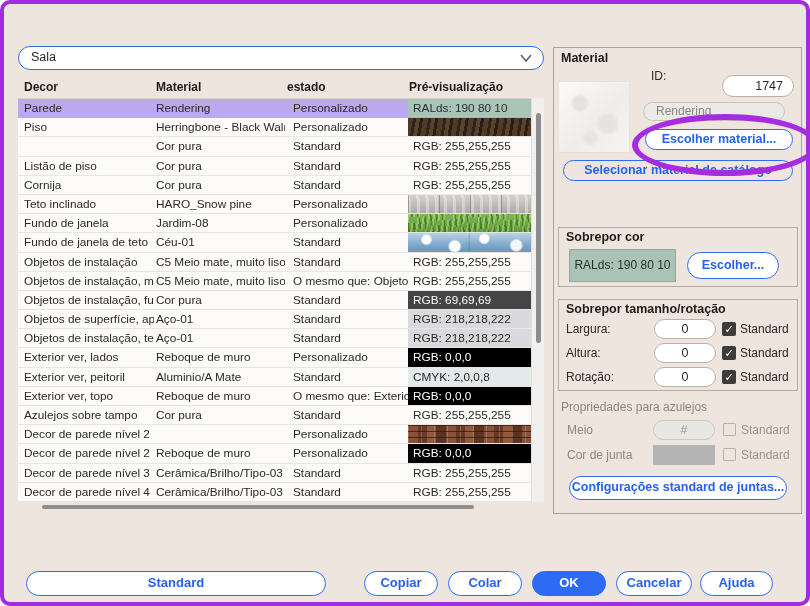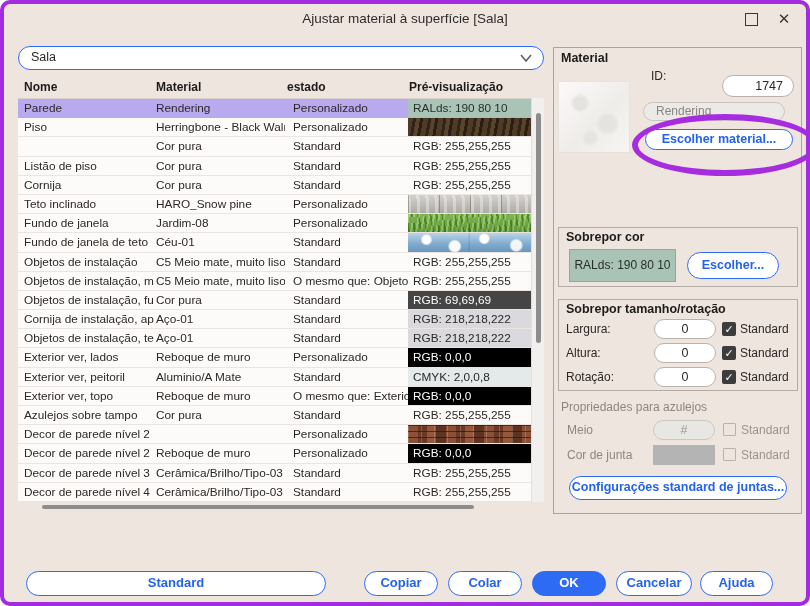--- a/index.html
+++ b/index.html
@@ -105,38 +105,33 @@
   .f-paste{left:444px;width:74px;}
   .f-ok{left:528px;width:74px;background:#2e6bf5;color:#fff;border-color:#2e6bf5;}
   .f-cancel{left:612px;width:76px;}
   .f-help{left:696px;width:73px;}
 </style>
 </head>
 <body>
 
 <div class="window">
 
-  <div class="titlebar">
-    <div class="title">Ajustar material à superfície [Sala]</div>
-    <div class="btn-max"></div>
-    <div class="btn-close">✕</div>
-  </div>
 
   <div class="combo">
     <span class="combo-text">Sala</span>
     <span class="combo-chev">
       <svg width="14" height="14" viewBox="0 0 14 14">
           <polyline points="2,4 7,10 12,4" fill="none" stroke="#5a6470" stroke-width="1.6"></polyline>
         </svg>
     </span>
   </div>
 
   <div class="table">
     <div class="thead">
-      <span class="th c0">Nome</span>
+      <span class="th c0">Decor</span>
       <span class="th c1">Material</span>
       <span class="th c2">estado</span>
       <span class="th c3">Pré-visualização</span>
     </div>
     <div class="tbody" id="tbody">
   <div class="trow sel">
     <span class="c nome">Parede</span>
     <span class="c mat">Rendering</span>
     <span class="c est">Personalizado</span>
     <span class="c prev" style="background: rgb(169, 195, 183); color: rgb(38, 48, 43);">RALds: 190 80 10</span>
@@ -205,21 +200,21 @@
   </div>
 
   <div class="trow">
     <span class="c nome">Objetos de instalação, fu</span>
     <span class="c mat">Cor pura</span>
     <span class="c est">Standard</span>
     <span class="c prev" style="background: rgb(69, 69, 69); color: rgb(255, 255, 255);">RGB: 69,69,69</span>
   </div>
 
   <div class="trow">
-    <span class="c nome">Cornija de instalação, ap</span>
+    <span class="c nome">Objetos de superfície, ap</span>
     <span class="c mat">Aço-01</span>
     <span class="c est">Standard</span>
     <span class="c prev" style="background: rgb(218, 218, 222); color: rgb(43, 40, 38);">RGB: 218,218,222</span>
   </div>
 
   <div class="trow">
     <span class="c nome">Objetos de instalação, te</span>
     <span class="c mat">Aço-01</span>
     <span class="c est">Standard</span>
     <span class="c prev" style="background: rgb(218, 218, 222); color: rgb(43, 40, 38);">RGB: 218,218,222</span>
@@ -287,20 +282,21 @@
   <div class="hscroll"></div>
 
   <div class="panel">
     <div class="panel-title">Material</div>
     <div class="thumb"></div>
     <span class="lbl id-label">ID:</span>
     <div class="pill id-pill">1747</div>
     <div class="pill name-pill">Rendering</div>
     <div class="btn btn-choose-material">Escolher material...</div>
     <div class="annot"></div>
+    <div class="btn btn-catalog">Selecionar material de catálogo</div>
 
     <div class="group g-color">
       <span class="group-title">Sobrepor cor</span>
       <div class="swatch">RALds: 190 80 10</div>
       <div class="btn btn-choose-color">Escolher...</div>
     </div>
 
     <div class="group g-size">
       <span class="group-title">Sobrepor tamanho/rotação</span>
       <span class="srow-label" style="top:22px">Largura:</span>

